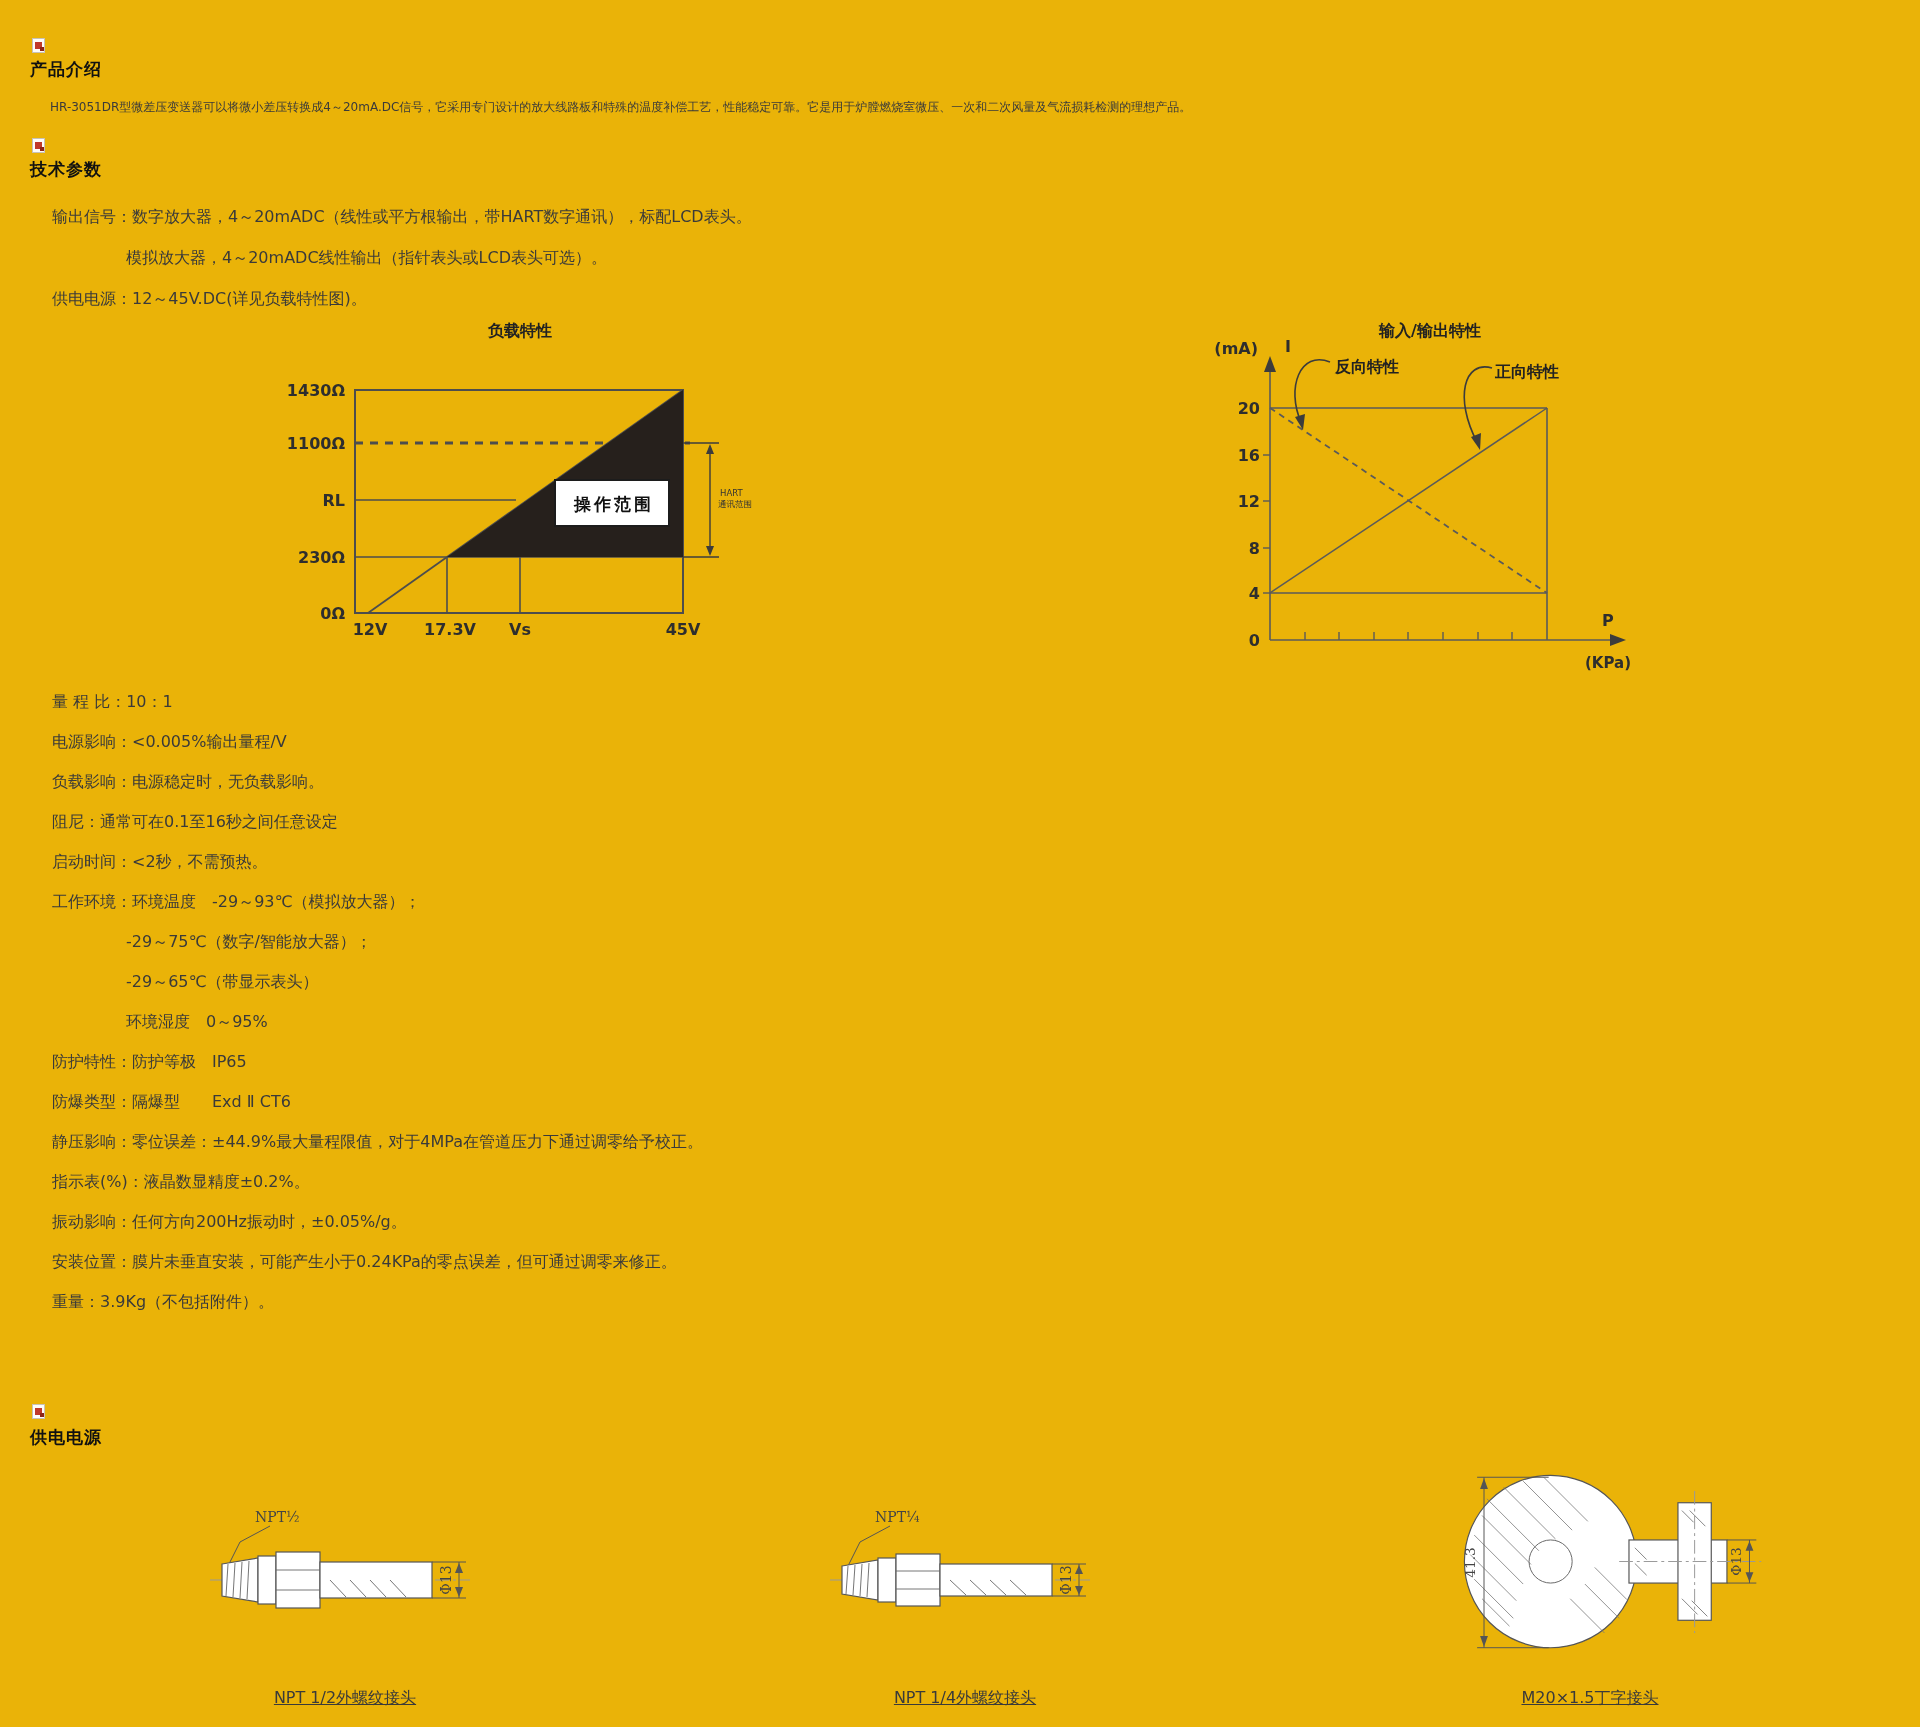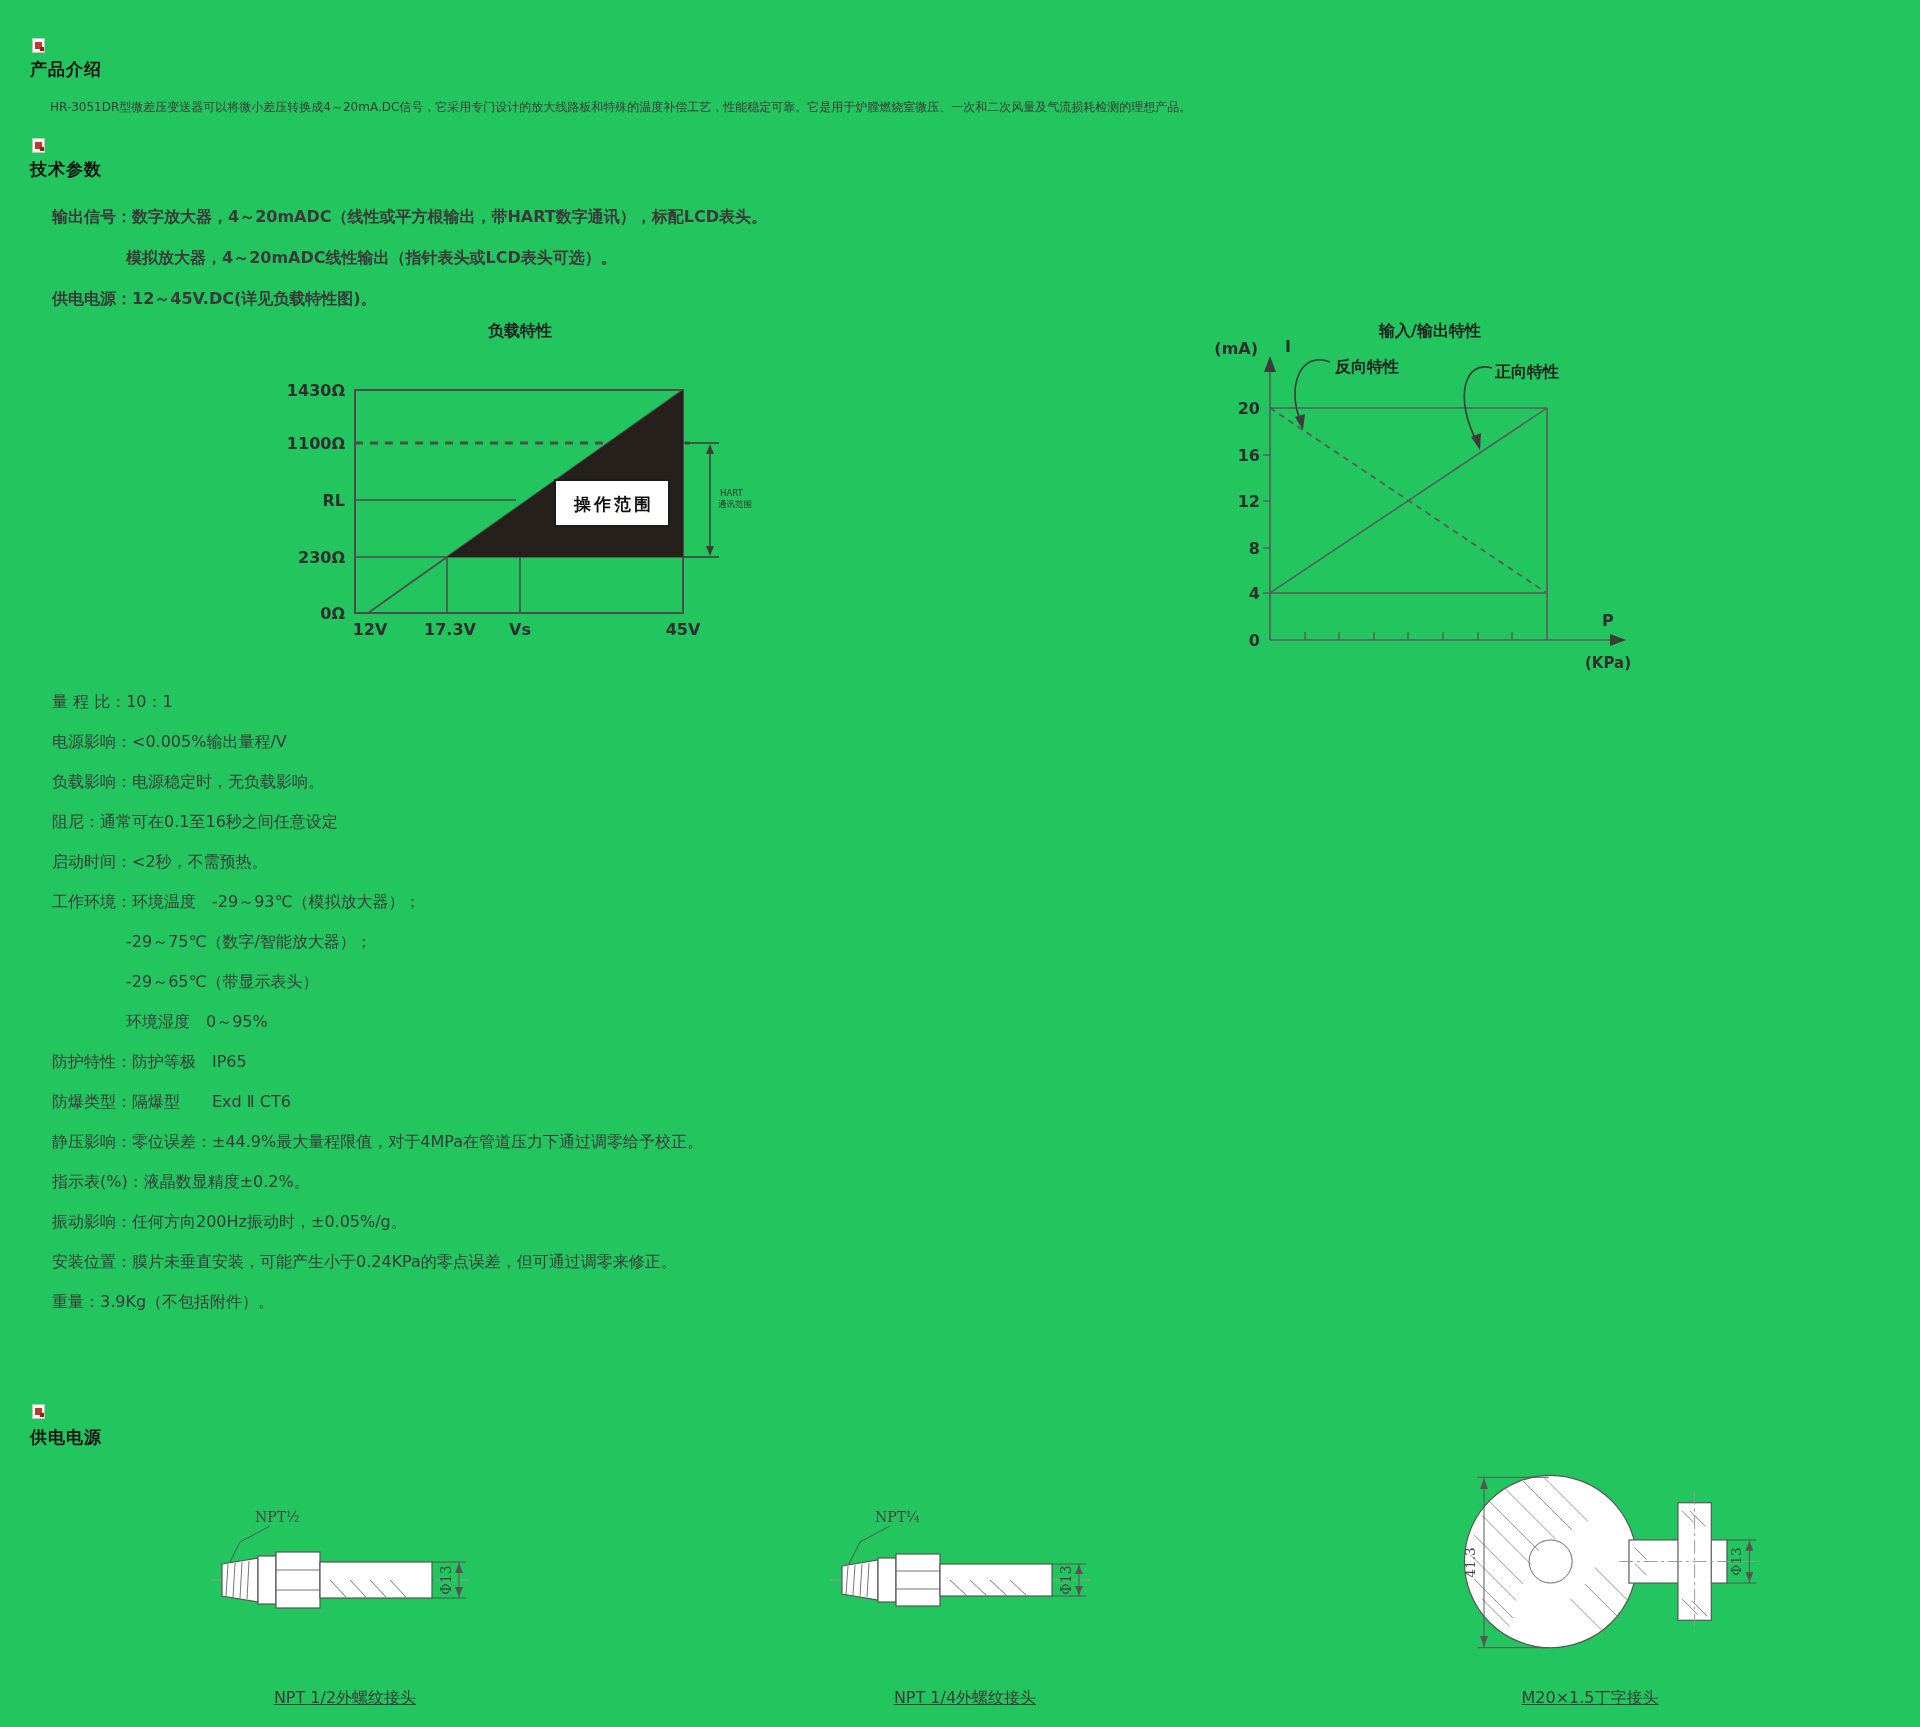--- a/index.html
+++ b/index.html
@@ -1,18 +1,18 @@
 <!DOCTYPE html>
 <html><head>
 <meta charset="utf-8">
 <style>
   * { margin:0; padding:0; box-sizing:border-box; }
   html,body { background:#fff; }
   body { font-family:"DejaVu Sans","Liberation Sans",sans-serif; color:#3a3a3a; }
-  .page { position:relative; width:1920px; height:1727px; background:#22c55e; overflow:hidden; }
+  .page { position:relative; width:1920px; height:1727px; background:#eab308; overflow:hidden; }
 
   .sec-icon { position:absolute; width:13px; height:15px; border:1px solid #c8c2b8; background:#fdfdfb; }
   .sec-icon i { position:absolute; left:2px; top:3px; width:7px; height:7px; background:#c0392b; display:block; }
   .sec-icon i:after { content:""; position:absolute; left:5px; top:5px; width:4px; height:4px; background:#8e2418; }
 
   .sec-title { position:absolute; font-size:17px; font-weight:bold; color:#111; letter-spacing:1px; }
   .intro-body { position:absolute; font-size:12px; line-height:26px; color:#3a3a3a; }
 
   .spec-block { position:absolute; left:0; width:1900px; }
   .spec-line { font-size:16px; color:#3a3a3a; white-space:nowrap; }
@@ -41,21 +41,21 @@
       <i></i>
     </span>
   <div class="sec-title" style="left:30px; top:58px;">产品介绍</div>
   <div class="intro-body" style="left:50px; top:94px; width:1440px;">HR-3051DR型微差压变送器可以将微小差压转换成4～20mA.DC信号，它采用专门设计的放大线路板和特殊的温度补偿工艺，性能稳定可靠。它是用于炉膛燃烧室微压、一次和二次风量及气流损耗检测的理想产品。</div>
 
   <span class="sec-icon" style="left:32px; top:138px;">
       <i></i>
     </span>
   <div class="sec-title" style="left:30px; top:158px;">技术参数</div>
 
-  <div class="spec-block top" style="top:196px;font-weight:bold;">
+  <div class="spec-block top" style="top:196px;">
     <div class="spec-line ind-1">输出信号：数字放大器，4～20mADC（线性或平方根输出，带HART数字通讯），标配LCD表头。</div>
     <div class="spec-line ind-2">模拟放大器，4～20mADC线性输出（指针表头或LCD表头可选）。</div>
     <div class="spec-line ind-1">供电电源：12～45V.DC(详见负载特性图)。</div>
   </div>
 
   <div class="chart" style="left:220px; top:300px;">
     <svg width="545" height="350" viewBox="0 0 545 350">
       <text class="cjk-title" x="300" y="36" text-anchor="middle">负载特性</text>
       <g stroke="#4d4d4d" stroke-width="2" fill="none">
         <rect x="135" y="90" width="328" height="223"></rect>

